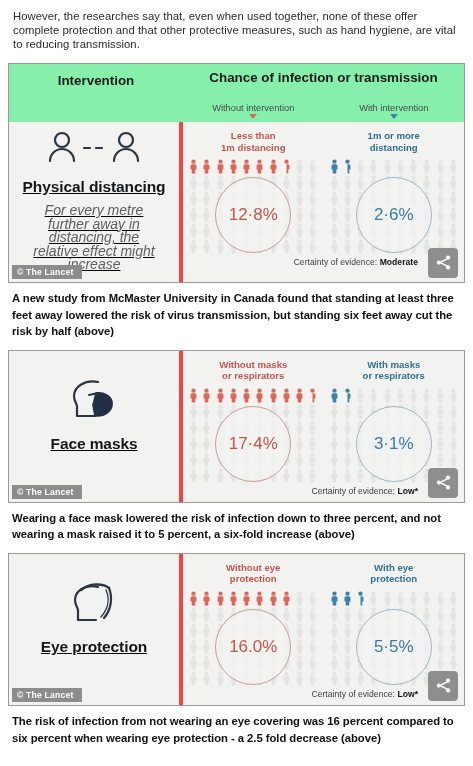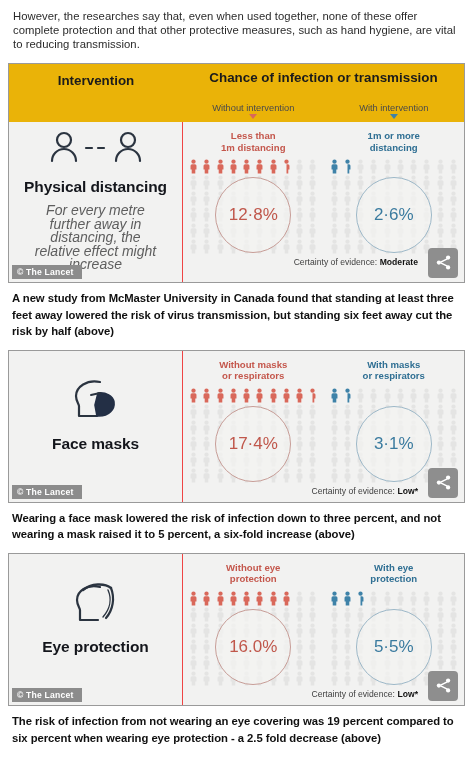--- a/index.html
+++ b/index.html
@@ -26,37 +26,38 @@
     margin: 6px 8px 0 8px;
     border: 1px solid #9a9a9a;
     background: #ffffff;
     position: relative;
   }
   .panel-inner { display: flex; background:#fff; }
 
   .col-left {
     width: 174px;
     background: #f2f2f1;
-    border-right: 1px solid #ef4444;
+    border-right: 4px solid #ef4444;
     display: flex;
     flex-direction: column;
     align-items: center;
     justify-content: center;
     padding: 6px 6px 10px 6px;
     position: relative;
+    text-decoration: underline;
   }
   .col-right {
     flex: 1;
     background: #f2f2f1;
     position: relative;
     padding-bottom: 1px;
   }
 
   
-  .head-row { display: flex; background: #eab308; padding: 6px 0 3px 0; }
+  .head-row { display: flex; background: #86efac; padding: 6px 0 3px 0; }
   .head-left {
     width: 174px; text-align: center;
     font-size: 13.4px; font-weight: bold; color: #1b1b1b;
     padding-top: 3px;
   }
   .head-right { flex: 1; text-align: center; }
   .head-title {
     font-size: 13.4px; font-weight: bold; color: #1b1b1b;
     margin-bottom: 18px;
   }
@@ -2488,13 +2489,13 @@
             <circle cx="5.5" cy="12" r="3"></circle>
           <path d="M7.5 10.6 L16.8 5.9 L17.8 7.6 L8.5 12.3 Z"></path>
           <path d="M8.5 11.7 L17.8 16.4 L16.8 18.1 L7.5 13.4 Z"></path>
         </svg>
       </div>
     </div>
   </div>
   <div class="lancet">© The Lancet</div>
 </div>
 
-<p class="caption">The risk of infection from not wearing an eye covering was 19 percent compared to six percent when wearing eye protection - a 2.5 fold decrease (above)</p>
+<p class="caption">The risk of infection from not wearing an eye covering was 16 percent compared to six percent when wearing eye protection - a 2.5 fold decrease (above)</p>
 
 </body></html>

